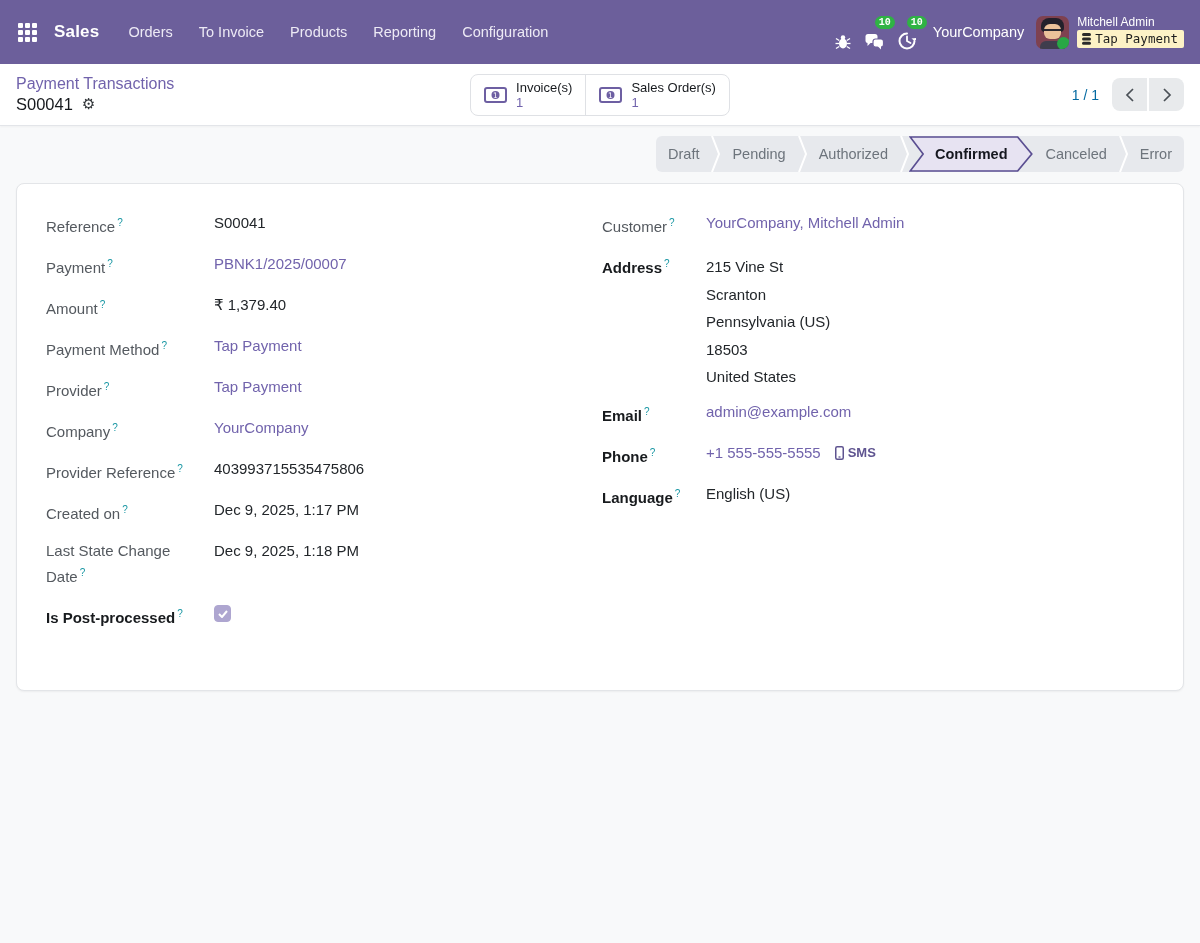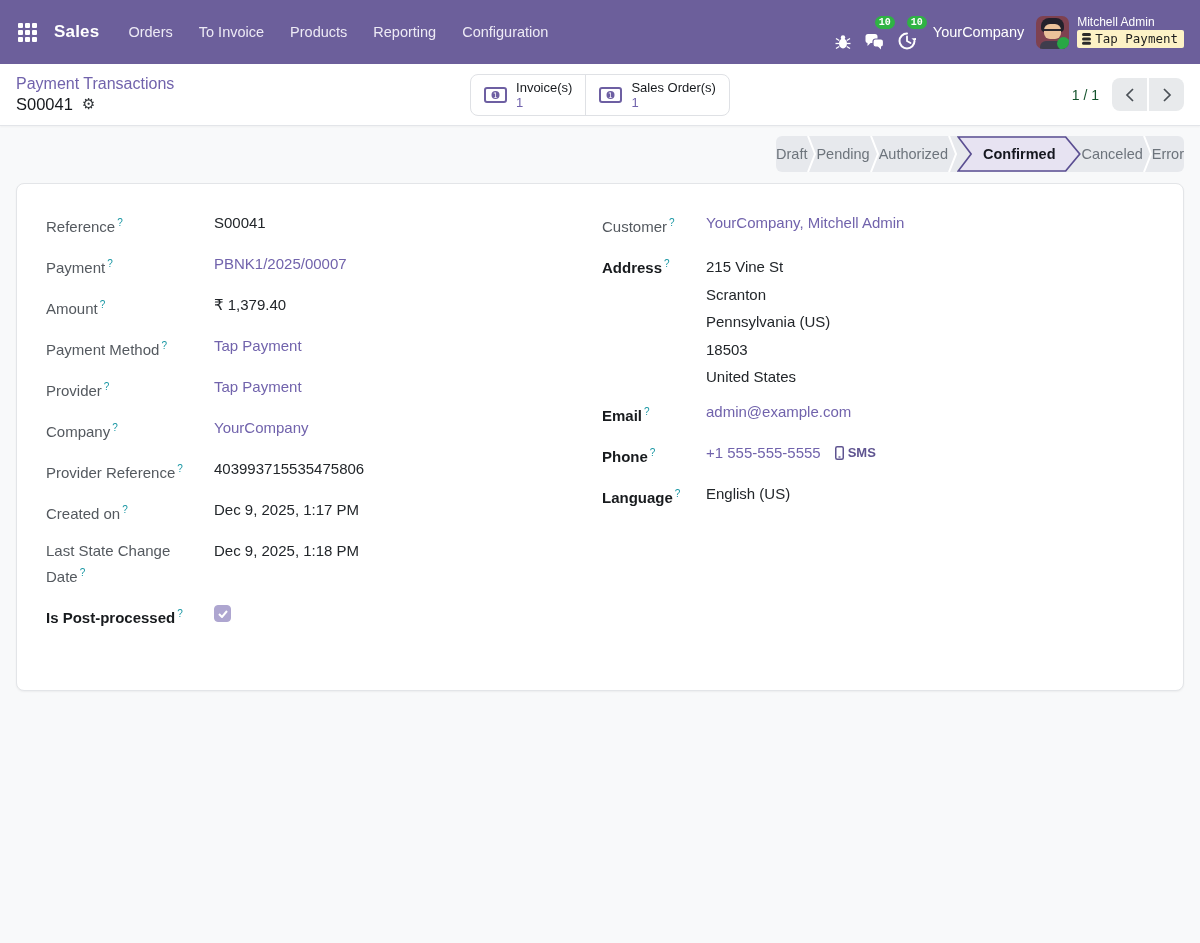--- a/index.html
+++ b/index.html
@@ -48,30 +48,30 @@
   .breadcrumb-parent { font-size:16px; color:#7163ac; line-height:19px; cursor:pointer; }
   .breadcrumb-current { display:flex; align-items:center; gap:9px; font-size:16.5px; color:#16191d; line-height:22px; }
   .gear { font-size:15px; color:#2f3337; cursor:pointer; }
   .smart-buttons { display:flex; border:1px solid #dfe1e5; border-radius:8px; background:#fff; overflow:hidden; }
   .smart-btn { display:flex; align-items:center; gap:9px; padding:5px 13px; cursor:pointer; }
   .smart-btn + .smart-btn { border-left:1px solid #dfe1e5; }
   .sb-texts { display:flex; flex-direction:column; }
   .sb-label { font-size:13px; color:#16191d; line-height:15px; }
   .sb-count { font-size:13px; color:#7163ac; line-height:15px; }
   .pager { display:flex; align-items:center; justify-content:flex-end; gap:13px; }
-  .pager-text { font-size:14px; color:#14532d; }
+  .pager-text { font-size:14px; color:#0369a1; }
   .pager-btns { display:flex; gap:2px; }
   .pager-btn { width:35px; height:33px; background:#e8eaec; display:flex; align-items:center; justify-content:center; cursor:pointer; }
   .pager-btn.prev { border-radius:8px 0 0 8px; }
   .pager-btn.next { border-radius:0 8px 8px 0; }
   
   .content { padding:10px 16px 0; }
   .statusbar-row { display:flex; justify-content:flex-end; }
   .statusbar { display:flex; align-items:stretch; height:36px; background:#e7e9ed; border-radius:6px; overflow:visible; }
-  .status-step { display:flex; align-items:center; padding:0 0; font-size:14.5px; color:#6d747c; cursor:pointer; white-space:nowrap; }
+  .status-step { display:flex; align-items:center; padding:0 12px; font-size:14.5px; color:#6d747c; cursor:pointer; white-space:nowrap; }
   .status-sep { align-self:stretch; flex:0 0 9px; }
   .status-step.active { position:relative; font-weight:700; color:#15171f; padding:0 26px; }
   .status-step.active .arrow-bg { position:absolute; inset:0; width:100%; height:100%; }
   .status-step.active span { position:relative; }
   
   .card {
     margin-top:11px; background:#fff; border:1px solid #e3e5e8; border-radius:8px;
     box-shadow:0 1px 2px rgba(0,0,0,.05);
     padding:28px 30px 46px 29px; display:flex;
   }

